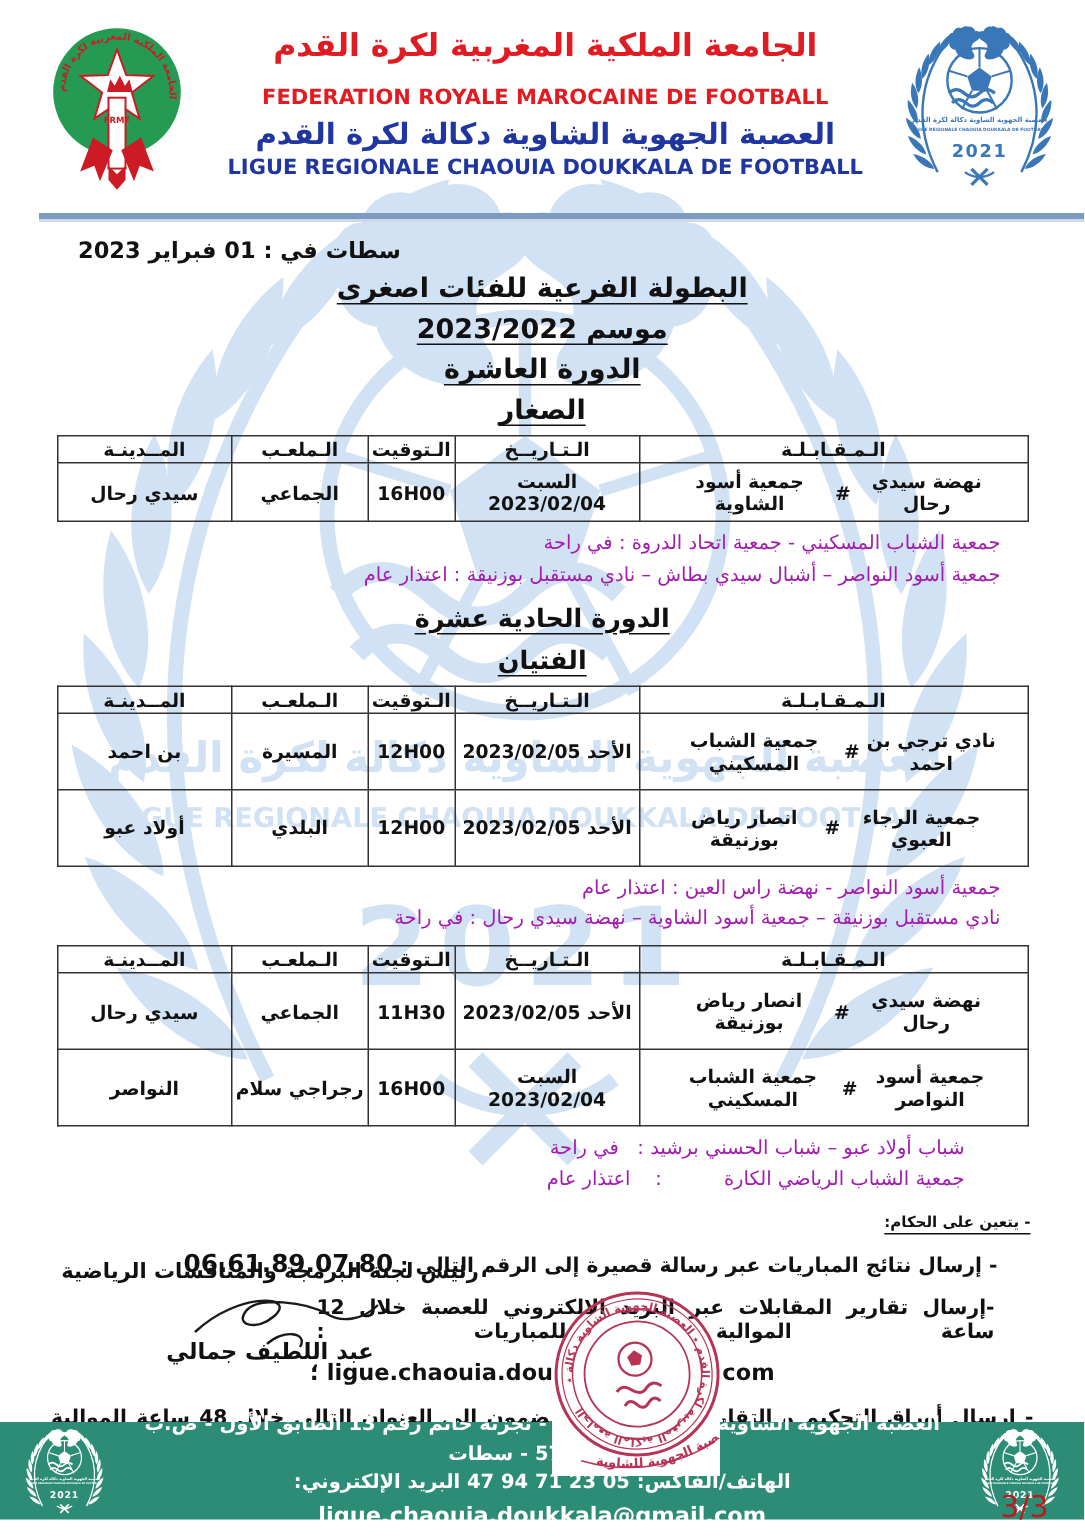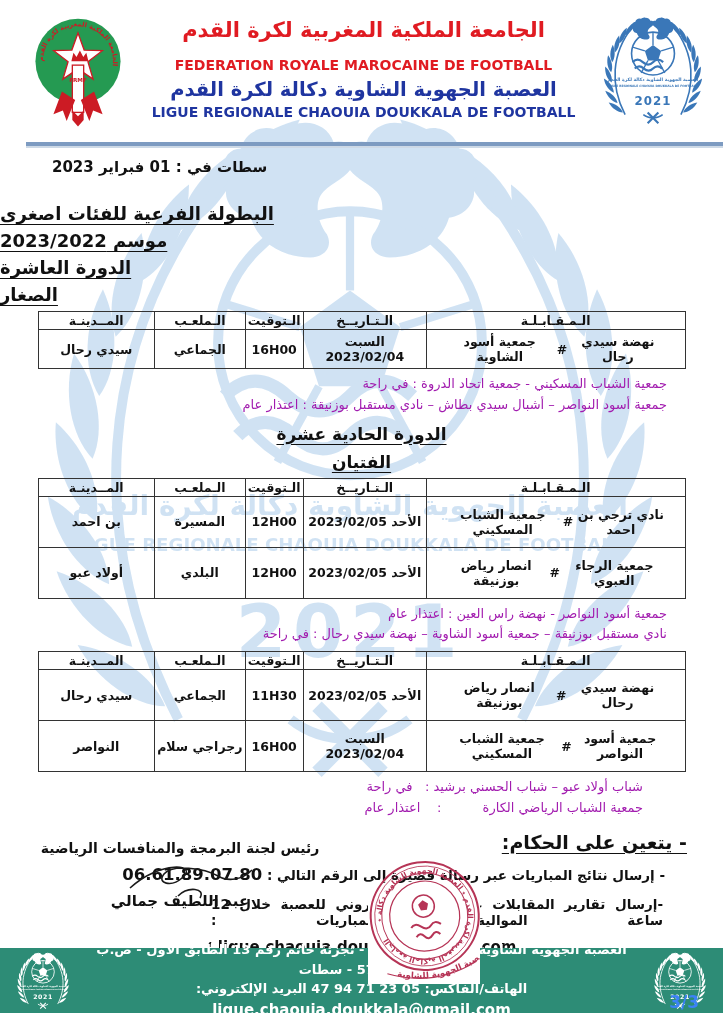--- a/index.html
+++ b/index.html
@@ -12,39 +12,39 @@
   .header{display:flex;align-items:flex-start;padding:12px 14px 0 26px;}
   .frmf-box{width:104px;height:128px;flex:none;}
   .htitles{flex:1;text-align:center;padding-top:6px;line-height:1.22;}
   .league-box{width:112px;height:110px;flex:none;margin-top:4px;color:#3a77b8;}
   .h-ar-red{font-size:21px;font-weight:bold;color:#e01b22;direction:rtl;}
   .h-fr-red{font-size:14px;font-weight:bold;color:#e01b22;margin-top:13px;}
   .h-ar-blue{font-size:19.5px;font-weight:bold;color:#1f35a0;direction:rtl;margin-top:4px;}
   .h-fr-blue{font-size:14px;font-weight:bold;color:#1f35a0;margin-top:3px;}
   .divider{height:4px;background:#7d9bc1;border-bottom:2px solid #cdd9e6;margin:2px 0 0 26px;}
   .date-line{direction:rtl;text-align:left;margin:10px 0 0 52px;font-size:15px;font-weight:bold;}
-  .doc-titles{margin-top:27px;text-align:left;direction:rtl;font-weight:bold;font-size:18px;}
+  .doc-titles{margin-top:6px;text-align:center;direction:rtl;font-weight:bold;font-size:18px;}
   .doc-titles>div{margin-bottom:6px;}
   .u{text-decoration:underline;text-underline-offset:4px;}
   .sec-title{margin-top:8px;text-align:center;direction:rtl;font-weight:bold;font-size:17px;}
   
   table.sched{width:648px;margin:6px auto 0;border-collapse:collapse;direction:rtl;font-weight:bold;}
   table.sched th,table.sched td{border:1.4px solid #333;text-align:center;}
   table.sched th{font-size:12.5px;padding:1px 2px;font-weight:bold;}
   table.t1 td{font-size:12.5px;padding:4px 2px;}
   table.t23 td{font-size:12.5px;padding:10px 2px;}
   .c-match{width:40%;}.c-date{width:19%;}.c-time{width:9%;}.c-stadium{width:14%;}.c-city{width:18%;}
   .match-inner{display:flex;justify-content:space-between;align-items:center;padding:0 14px;}
   td.time{font-size:13px;}
   
   .rnotes{direction:rtl;text-align:right;color:#a21caf;font-weight:normal;font-size:13px;
           line-height:1.6;margin:5px 56px 0 0;}
   .rnotes.youth{margin-right:80px;}
   
-  .ref-head{direction:rtl;text-align:right;margin:12px 36px 0 16px;font-size:19px;font-weight:bold;}
+  .ref-head{direction:rtl;text-align:right;margin:12px 36px 0 16px;font-size:10px;font-weight:bold;}
   .ref-item{direction:rtl;text-align:right;margin:12px 58px 0 0;font-size:13.5px;font-weight:bold;}
   .phone{font-size:16.5px;}
   .ref-just{direction:rtl;margin:12px 60px 0 auto;width:452px;font-size:13.5px;font-weight:bold;
             text-align:justify;text-align-last:justify;}
   .email-line{direction:rtl;text-align:center;font-weight:bold;font-size:15px;margin-top:10px;}
   .ref-par{direction:rtl;text-align:justify;margin:8px 34px 0 34px;font-size:13.5px;
            font-weight:bold;line-height:2.05;}
   
   .sig{position:absolute;left:30px;top:840px;width:300px;z-index:3;}
   .sig-title{text-align:center;font-size:14px;font-weight:bold;direction:rtl;}
@@ -53,22 +53,22 @@
             font-weight:bold;direction:rtl;}
   .stamp{position:absolute;left:352px;top:848px;z-index:3;}
   
   .footer{position:absolute;left:0;top:948px;width:723px;height:65px;background:#2d8c76;
           z-index:2;display:flex;align-items:center;padding:0;box-sizing:border-box;}
   .f-logo{width:58px;height:58px;flex:none;color:#ffffff;margin:0 14px;}
   .f-center{flex:1;text-align:center;color:#ffffff;font-weight:bold;line-height:1.5;}
   .f-line1{direction:rtl;font-size:13px;}
   .f-line2{direction:rtl;font-size:13px;}
   .f-email{font-size:15px;}
-  .page-num{position:absolute;right:24px;top:992px;z-index:4;color:#3b82f6;
-            font-size:17px;font-weight:bold;}
+  .page-num{position:absolute;right:24px;top:992px;z-index:4;color:#b91c1c;
+            font-size:20px;font-weight:normal;}
 </style>
 </head>
 <body>
 
 <svg width="0" height="0" style="position:absolute" aria-hidden="true">
   <defs>
     <path id="leaf-shape" d="M0,0 C4,-6 4,-16 0,-24 C-4,-16 -4,-6 0,0 Z"></path>
     <path id="horse-shape" d="M112,44 C121,44 128,39 130,32 C136,31 139,26 137,21 C140,17 138,11 133,11 C132,6 126,3 121,6 C115,1 107,3 105,9 C100,8 97,12 99,16 C101,20 105,21 108,24 C111,27 110,33 107,37 C105,41 108,44 112,44 Z"></path>
     <symbol id="league-emblem" viewBox="0 0 200 205">
       <g fill="currentColor">

